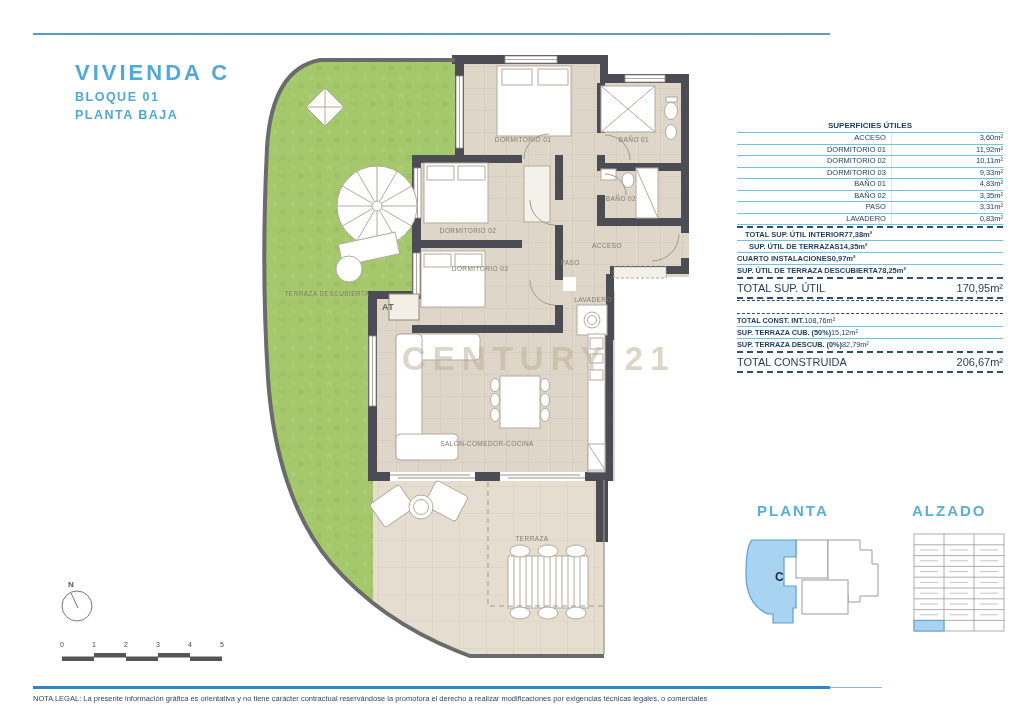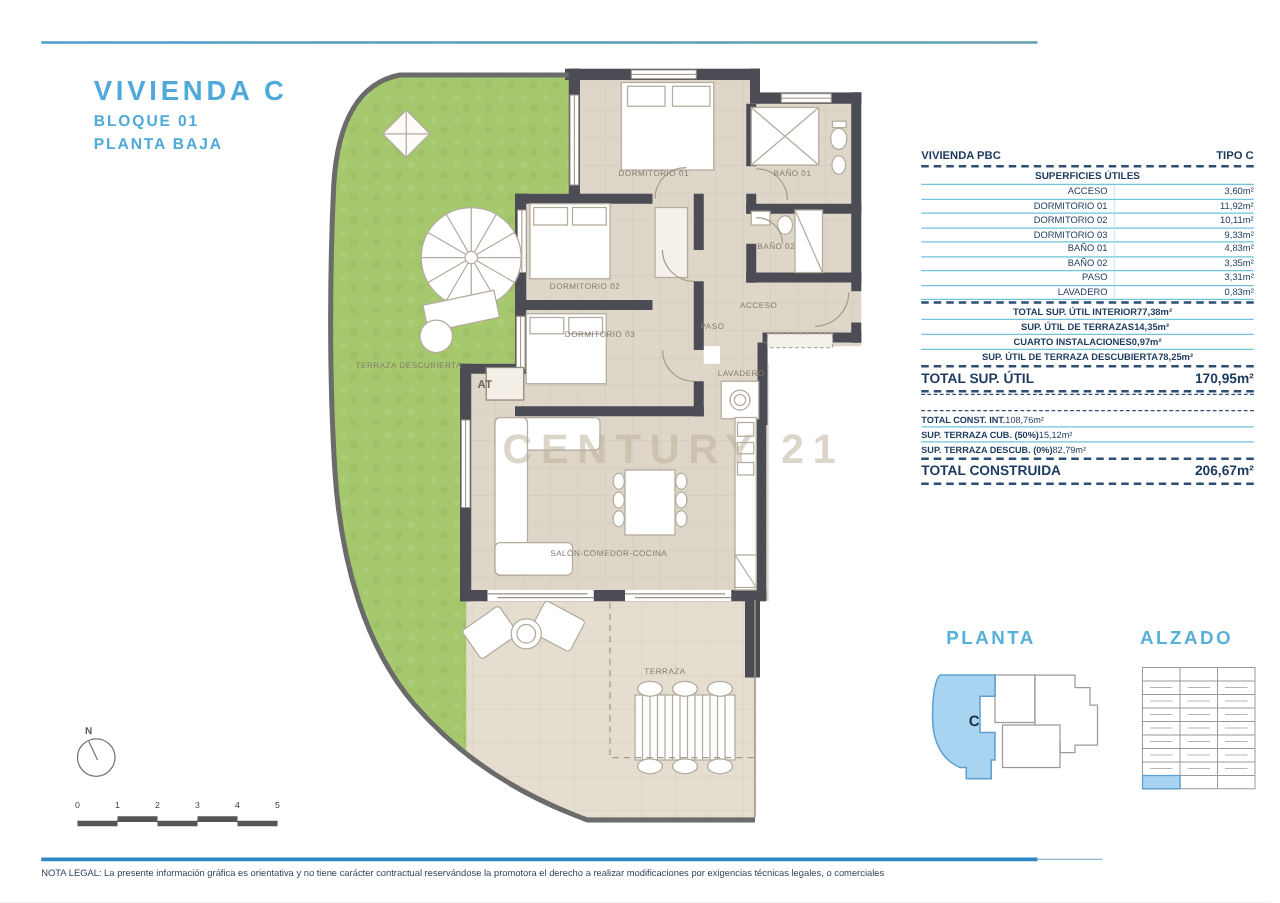--- a/index.html
+++ b/index.html
@@ -18,25 +18,25 @@
   #surface-table{left:737px;top:119px;width:266px;color:#1c3a5e;font-size:7.5px;}
   .tbl-head{display:flex;justify-content:space-between;font-weight:bold;font-size:9px;
             padding-bottom:3px;border-bottom:2px dashed #2e4e75;}
   .tbl-section{text-align:center;font-weight:bold;font-size:8px;padding:2px 0;
                border-bottom:1.5px solid #6cc6dc;}
   .trow{display:flex;height:10.5px;line-height:10.5px;border-bottom:1.2px solid #6cc6dc;}
   .trow .lbl{flex:0 0 56%;text-align:right;padding-right:5px;border-right:1px solid #cfeaf2;}
   .trow .val{flex:1;text-align:right;}
   .dashed-sep{border-top:2px dashed #2e4e75;margin:1px 0;}
   .dashed-sep.thin{border-top:1.5px dashed #2e4e75;}
-  .strow{display:flex;justify-content:center;height:11px;line-height:11px;
+  .strow{display:flex;justify-content:flex-start;height:11px;line-height:11px;
          font-weight:bold;border-bottom:1.2px solid #6cc6dc;font-size:7.5px;}
   .strow.nb{border-bottom:none;}
   .strow .ind1{padding-left:8px;} .strow .ind2{padding-left:12px;}
-  .bigrow{display:flex;justify-content:space-between;font-weight:bold;font-size:11px;
+  .bigrow{display:flex;justify-content:space-between;font-weight:normal;font-size:11px;
           height:16px;line-height:16px;}
   .gap10{height:10px;}
   .crow{display:flex;height:11px;line-height:11px;
         border-bottom:1.2px solid #6cc6dc;font-size:7.3px;}
   .crow .clbl{font-weight:bold;}
   
   .room-label{position:absolute;transform:translate(-50%,-50%);font-size:6.5px;color:#837b6e;
               letter-spacing:0.4px;white-space:nowrap;}
   #at-label{font-size:9px;font-weight:bold;color:#6f675c;}
   
@@ -267,24 +267,20 @@
   <span class="room-label abs" style="left:570px;top:262px">PASO</span>
   <span class="room-label abs" style="left:593px;top:299px">LAVADERO</span>
   <span class="room-label abs" id="at-label" style="left:388px;top:307px">AT</span>
   <span class="room-label abs" style="left:487px;top:443px">SALÓN-COMEDOR-COCINA</span>
   <span class="room-label abs" style="left:532px;top:538px">TERRAZA</span>
   <span class="room-label abs" style="left:327px;top:293px">TERRAZA DESCUBIERTA</span>
 
   <div class="abs" id="watermark">CENTURY 21</div>
 
   <div class="abs" id="surface-table">
-    <div class="tbl-head">
-      <span>VIVIENDA PBC</span>
-      <span>TIPO C</span>
-    </div>
     <div class="tbl-section">SUPERFICIES ÚTILES</div>
 
     <div class="trow">
         <span class="lbl">ACCESO</span>
         <span class="val">3,60m²</span>
       </div>
     <div class="trow">
         <span class="lbl">DORMITORIO 01</span>
         <span class="val">11,92m²</span>
       </div>

